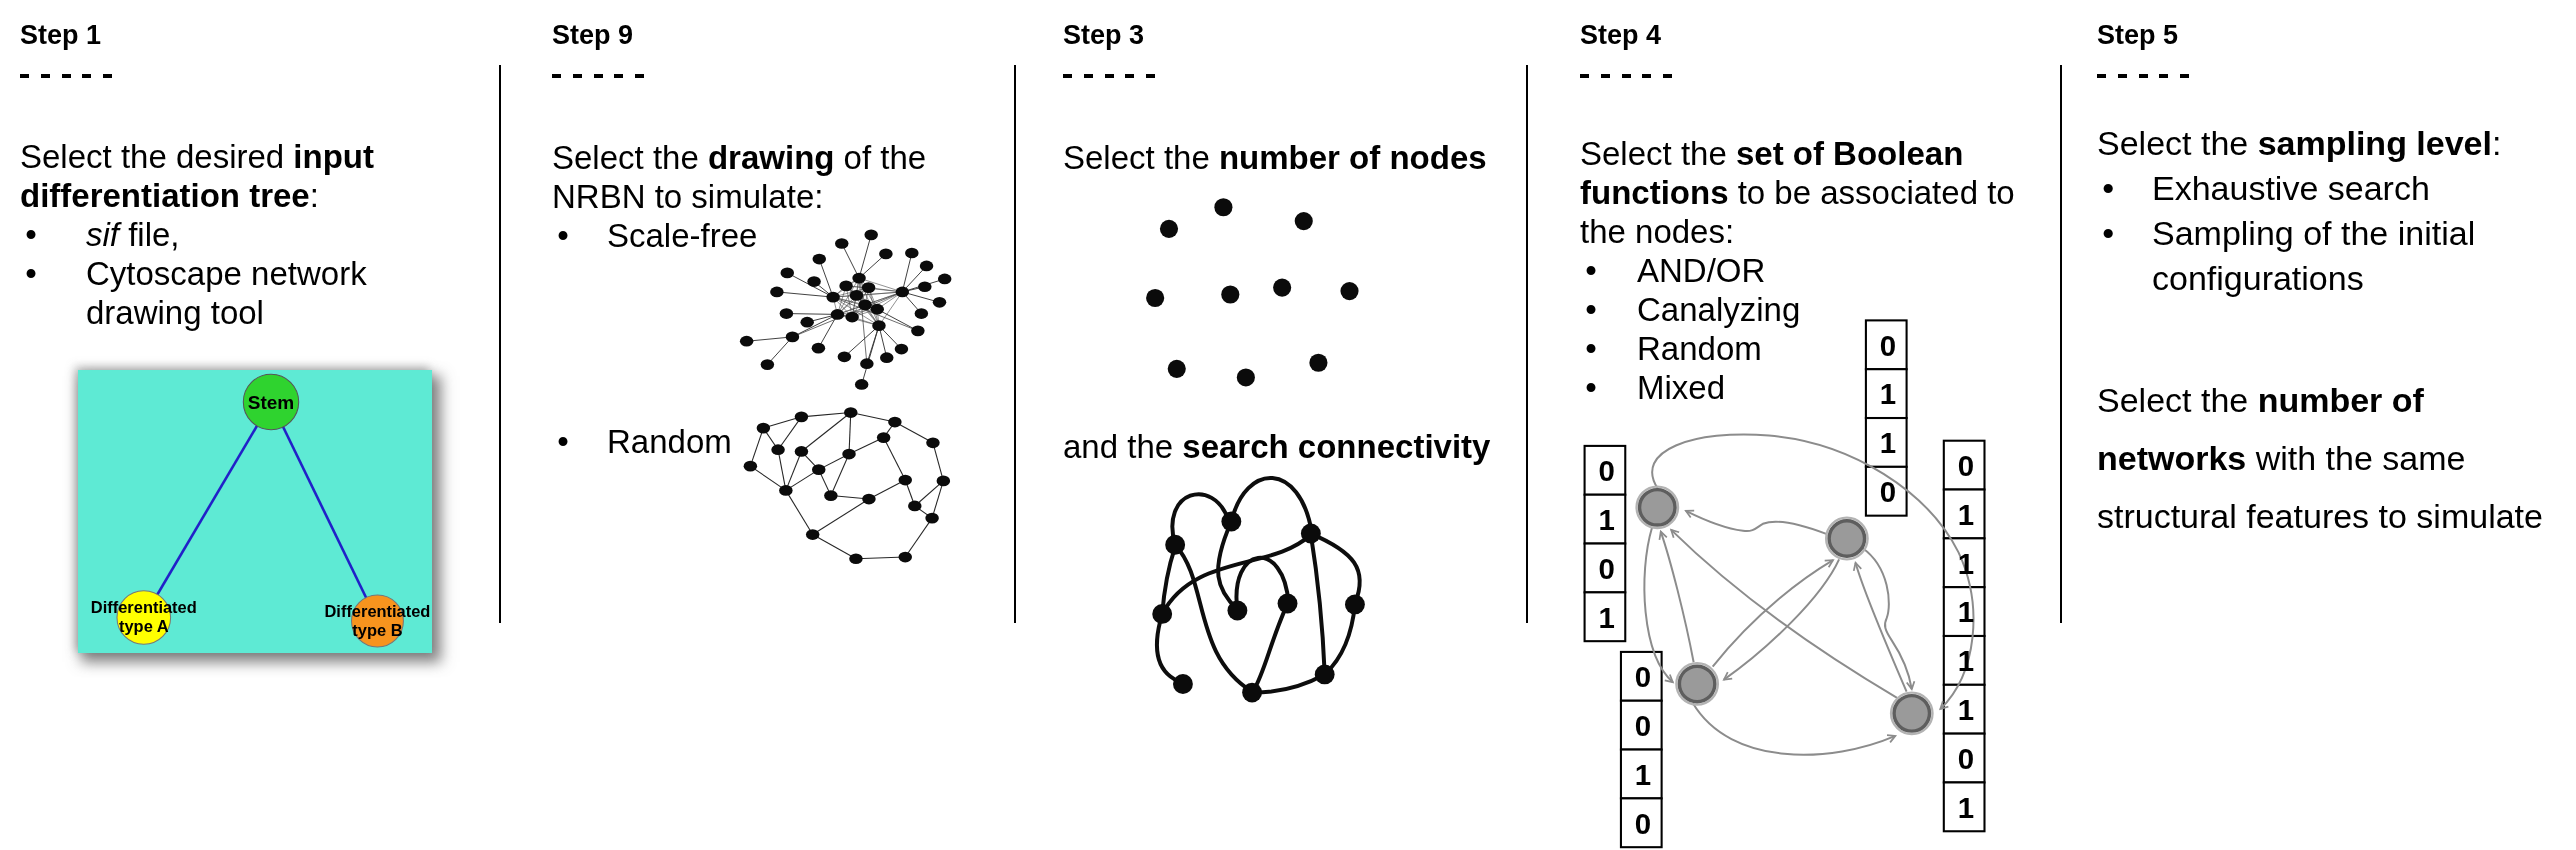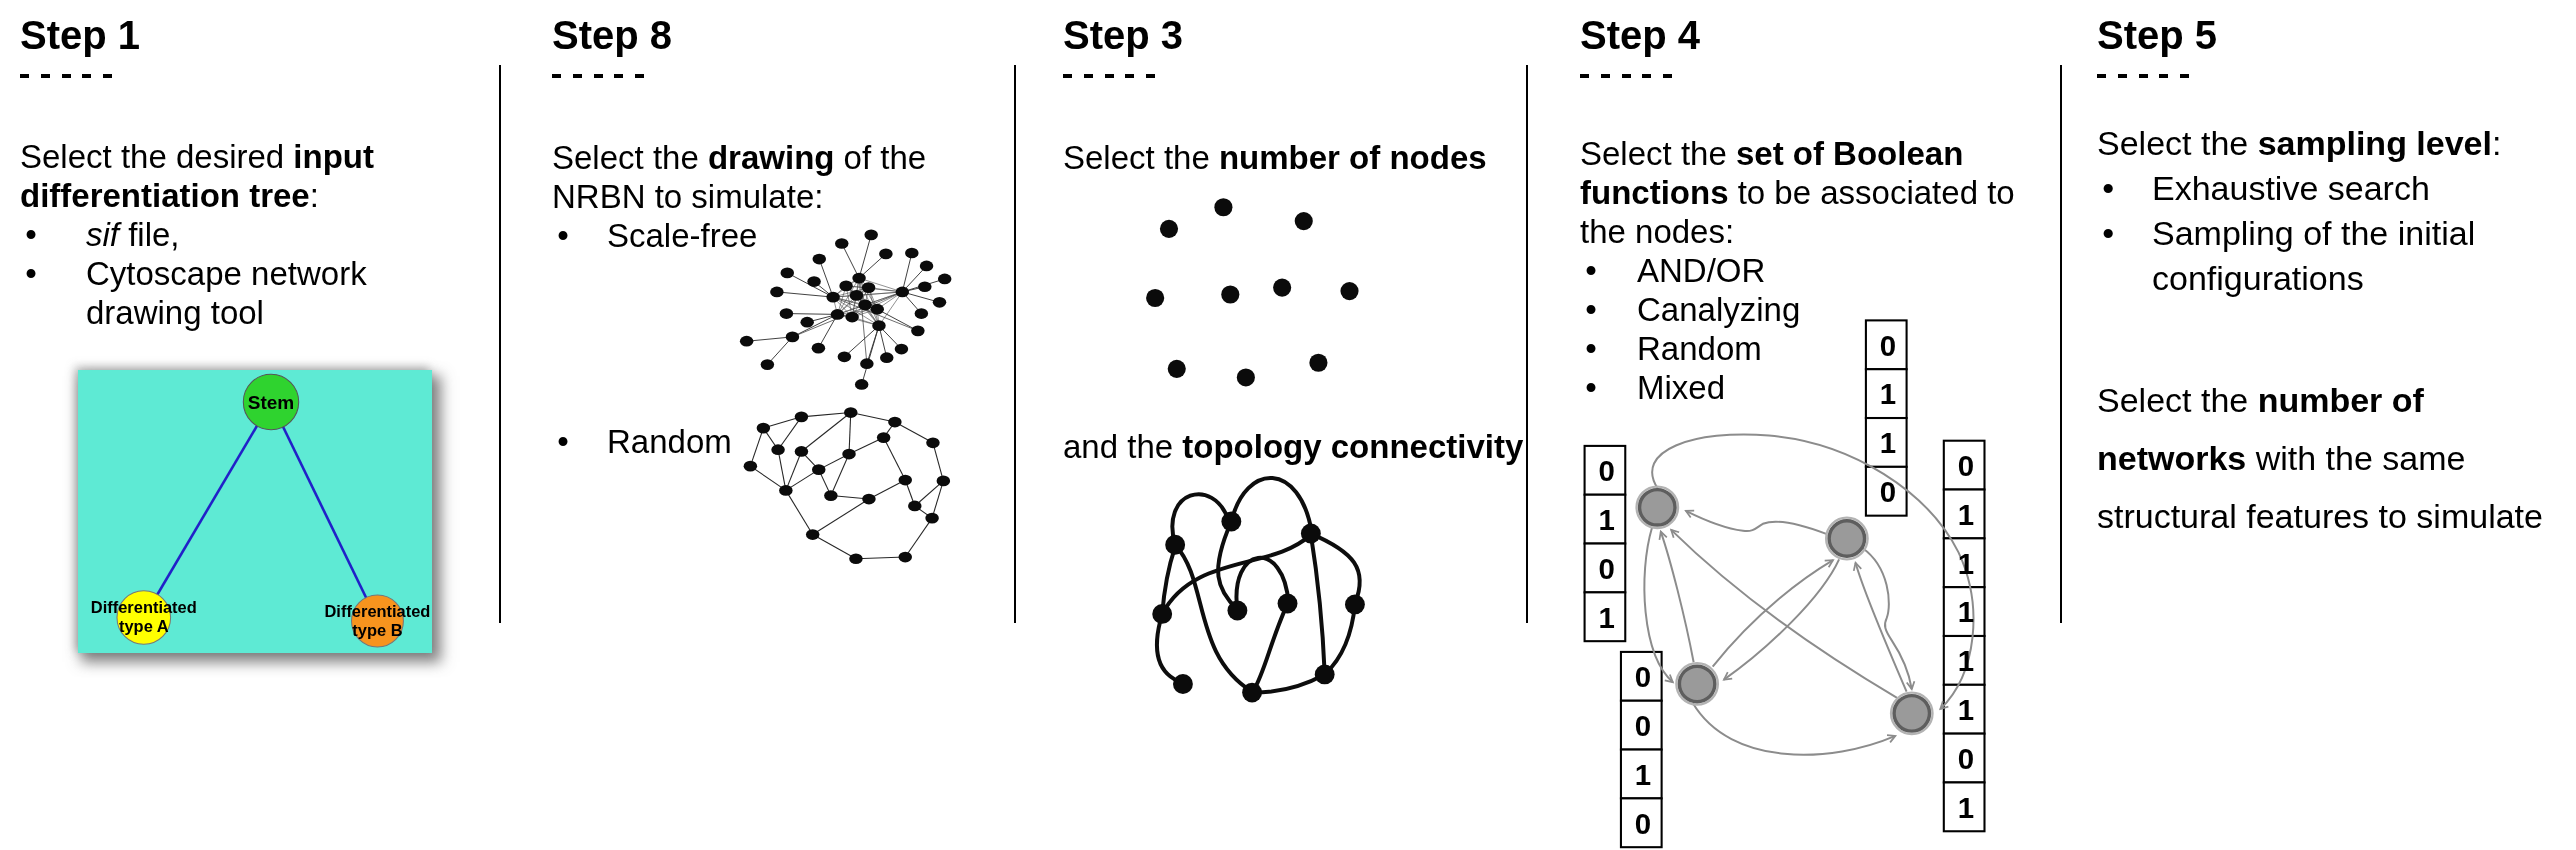--- a/index.html
+++ b/index.html
@@ -1,19 +1,19 @@
 <!DOCTYPE html>
 <html style="font-size:14px"><head><meta charset="utf-8">
 <style>
 html,body{margin:0;padding:0;background:#fff;}
 body{width:2576px;height:851px;position:relative;overflow:hidden;
  font-family:"Liberation Sans",sans-serif;color:#000;}
 .abs{position:absolute;}
 .col{position:absolute;top:0;}
-.h{position:absolute;top:15.6px;left:0;font-weight:bold;font-size:40px;line-height:38px;}
+.h{position:absolute;top:15.6px;left:0;font-weight:bold;font-size:27px;line-height:38px;}
 .dr{position:absolute;top:74px;left:0;}
 .d{position:absolute;top:0;width:9.2px;height:4.2px;background:#000;}
 .d:nth-child(1){left:0}.d:nth-child(2){left:21px}.d:nth-child(3){left:42px}.d:nth-child(4){left:62px}.d:nth-child(5){left:83px}
 .bl{position:relative;}
 .bu{position:absolute;}
 .vline{position:absolute;top:65px;width:2.2px;height:558px;background:#000;}
 .tree{left:78px;top:370px;width:354px;height:283px;background:#5eead4;
  box-shadow:6px 7.8px 13px 2.6px rgba(80,80,80,0.70), -2.6px -1.7px 8.7px 0.9px rgba(120,120,120,0.5);}
 b{font-weight:bold;text-align:right;} i{font-style:italic;}
 </style></head>
@@ -30,21 +30,21 @@
       <span class="d"></span>
       <span class="d"></span>
       <span class="d"></span>
       <span class="d"></span>
     </span>
  <div class="abs" style="top:137px">Select the desired <b>input<br>differentiation tree</b>:
  <div class="bl" style="padding-left:66px"><span class="bu" style="left:5.2px">•</span><i>sif</i> file,</div><div class="bl" style="padding-left:66px"><span class="bu" style="left:5.2px">•</span>Cytoscape network<br>drawing tool</div></div>
 </div>
 
 <div class="col" style="left:552px;width:472px;font-size:33px;line-height:39px">
- <div class="h">Step 8</div>
+ <div class="h">Step 9</div>
     <span class="dr">
       <span class="d"></span>
       <span class="d"></span>
       <span class="d"></span>
       <span class="d"></span>
       <span class="d"></span>
     </span>
  <div class="abs" style="top:138px">Select the <b>drawing</b> of the<br>NRBN to simulate:
  <div class="bl" style="padding-left:55px"><span class="bu" style="left:5.2px">•</span>Scale-free</div></div>
  <div class="abs" style="top:422px">
@@ -55,21 +55,21 @@
 <div class="col" style="left:1063px;width:498px;font-size:33px;line-height:39px">
  <div class="h">Step 3</div>
     <span class="dr">
       <span class="d"></span>
       <span class="d"></span>
       <span class="d"></span>
       <span class="d"></span>
       <span class="d"></span>
     </span>
  <div class="abs" style="top:138px">Select the <b>number of nodes</b></div>
- <div class="abs" style="top:427px">and the <b>topology connectivity</b></div>
+ <div class="abs" style="top:427px">and the <b>search connectivity</b></div>
 </div>
 
 <div class="col" style="left:1580px;width:498px;font-size:33px;line-height:39px">
  <div class="h">Step 4</div>
     <span class="dr">
       <span class="d"></span>
       <span class="d"></span>
       <span class="d"></span>
       <span class="d"></span>
       <span class="d"></span>

